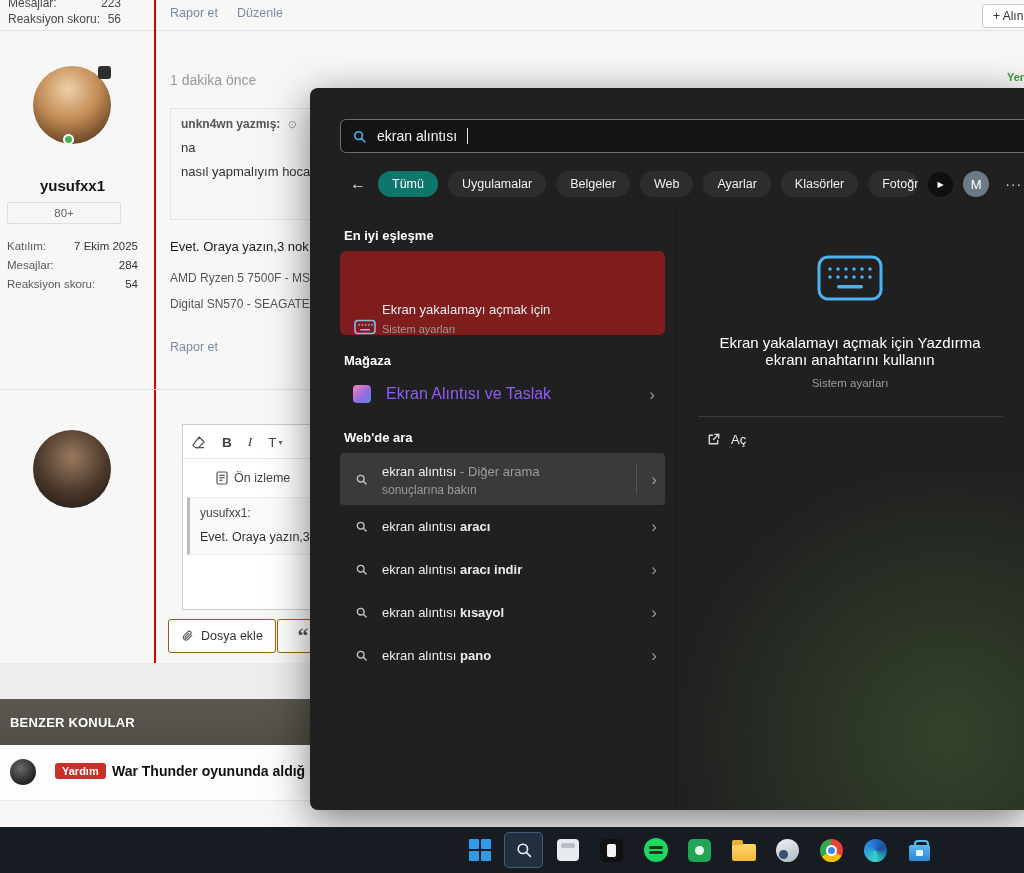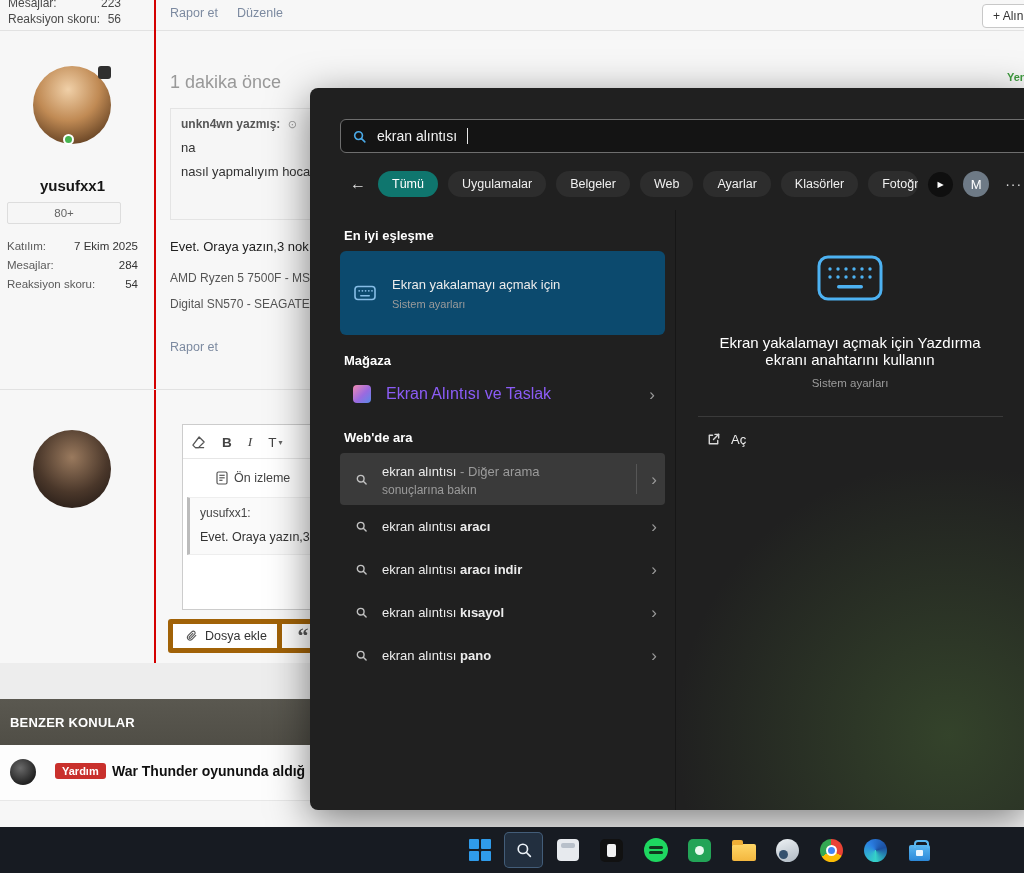--- a/index.html
+++ b/index.html
@@ -16,38 +16,38 @@
 .newbadge{font-size:11px;font-weight:bold;color:#3f9b3f;width:20px;overflow:hidden;white-space:nowrap;}
 .avatar{width:78px;height:78px;border-radius:50%;}
 .av1{background:radial-gradient(circle at 45% 30%,#f0d0a8 0%,#c08a54 45%,#6a4626 80%,#3a2614 100%);}
 .av2{background:radial-gradient(circle at 50% 35%,#9a7a5e 0%,#4a372a 55%,#191210 100%);}
 .dot{position:absolute;left:30px;bottom:-1px;width:11px;height:11px;border-radius:50%;background:#46b450;border:2px solid #fff;}
 .miniB{position:absolute;right:0;top:0;width:13px;height:13px;border-radius:3px;background:#2f2f2f;}
 .uname{text-align:center;font-weight:bold;font-size:15px;color:#151515;}
 .banner{height:22px;border:1px solid #ddd;background:#f6f6f6;color:#666;font-size:11.5px;display:flex;align-items:center;justify-content:center;border-radius:2px;}
 .inforow{display:flex;justify-content:space-between;font-size:11.5px;color:#5a5a5a;}
 .inforow .v{color:#333;}
-.time{font-size:18px;color:#999;}
+.time{font-size:14px;color:#999;}
 .qblock{background:#f6f6f6;border:1px solid #e4e4e4;padding:8px 10px;}
 .qhead{font-size:12px;font-weight:bold;color:#555;}
 .qexp{color:#999;font-weight:normal;margin-left:4px;font-size:11px;cursor:pointer;}
 .qline{font-size:13px;color:#333;margin-top:9px;}
 .pbody{font-size:13px;color:#222;}
 .sig{font-size:12px;color:#555;}
 .editor{background:#fff;border:1px solid #ccc;}
 .etoolbar{display:flex;align-items:center;gap:16px;padding:9px 10px 8px 8px;border-bottom:1px solid #e6e6e6;color:#444;}
 .tbtn{font-size:13.5px;display:flex;align-items:center;gap:2px;cursor:pointer;color:#444;}
 .tbtn.b{font-weight:bold;}
 .tbtn.i{font-style:italic;font-family:"Liberation Serif",serif;}
 .caret{font-size:8px;color:#666;}
 .eprev{display:flex;align-items:center;gap:6px;margin:12px 0 0 33px;font-size:12.5px;color:#444;cursor:pointer;}
 .equote{margin:12px 0 0 4px;border-left:3px solid #bbb;background:#fafafa;border-top:1px solid #eee;border-bottom:1px solid #eee;padding:8px 10px 10px;width:288px;}
 .eqa{font-size:12px;color:#444;}
 .eqt{font-size:12.5px;color:#333;margin-top:10px;}
-.filebtn{height:34px;padding:0 12px;display:flex;align-items:center;gap:7px;background:#fff;border:5px solid #a16207;border-radius:3px;font-size:12.5px;color:#333;font-family:inherit;cursor:pointer;}
+.filebtn{height:34px;padding:0 12px;display:flex;align-items:center;gap:7px;background:#fff;border:1px solid #a16207;border-radius:3px;font-size:12.5px;color:#333;font-family:inherit;cursor:pointer;}
 .qm{font-family:"Liberation Serif",serif;font-size:22px;line-height:12px;color:#555;font-weight:bold;}
 .grayband{background:#ededed;}
 .simbar{background:linear-gradient(#5a5850,#504e46);color:#fff;font-weight:bold;font-size:13px;display:flex;align-items:center;padding-left:10px;letter-spacing:.2px;}
 .simrow{background:#fdfdfd;border-bottom:1px solid #e8e8e8;}
 .simav{width:26px;height:26px;border-radius:50%;background:radial-gradient(circle at 40% 35%,#6a6a6a,#222 70%);}
 .simbadge{background:#c9302c;color:#fff;font-size:11px;font-weight:bold;padding:2px 7px;border-radius:3px;}
 .simtitle{font-size:14px;font-weight:bold;color:#101010;width:420px;white-space:nowrap;overflow:hidden;}
 
 
 .overlay{position:absolute;left:310px;top:88px;width:716px;height:722px;background:#202020;border-radius:8px 0 0 8px;box-shadow:0 10px 40px rgba(0,0,0,.5);z-index:5;overflow:hidden;}
@@ -61,21 +61,21 @@
 .tabs{position:absolute;left:40px;top:83px;right:16px;display:flex;align-items:center;gap:10px;}
 .backar{color:#e0e0e0;font-size:16px;margin-right:2px;cursor:pointer;}
 .pill{background:#2d2d2d;color:#f0f0f0;font-size:12.5px;padding:6px 14px;border-radius:15px;white-space:nowrap;cursor:pointer;flex:none;}
 .pill.sel{background:#0f766e;color:#fff;}
 .pill.clip{max-width:50px;overflow:hidden;padding-right:0;}
 .playbtn{width:25px;height:25px;border-radius:50%;background:#0f0f0f;color:#fff;font-size:8px;display:flex;align-items:center;justify-content:center;cursor:pointer;flex:none;}
 .mavatar{width:26px;height:26px;border-radius:50%;background:#6e7a86;color:#fff;font-size:13px;display:flex;align-items:center;justify-content:center;margin-left:auto;cursor:pointer;flex:none;}
 .moredots{color:#ddd;font-size:14px;letter-spacing:1px;margin-left:6px;cursor:pointer;}
 .leftpanel{position:absolute;left:30px;top:122px;width:325px;}
 .shead{font-size:13px;font-weight:bold;color:#fff;margin:18px 4px 8px;}
-.bestcard{height:84px;background:#0c4a6e;border-radius:6px;display:flex;align-items:center;gap:16px;padding:0 14px;cursor:pointer;}
+.bestcard{height:84px;background:#7f1d1d;border-radius:6px;display:flex;align-items:flex-end;gap:6px;padding:0 14px;cursor:pointer;}
 .bl{font-size:13px;color:#ececec;line-height:18px;}
 .bsub{font-size:11px;color:#9b9b9b;margin-top:4px;}
 .srow{height:36px;display:flex;align-items:center;gap:15px;padding:0 10px 0 13px;cursor:pointer;border-radius:4px;}
 .storeicon{width:18px;height:18px;border-radius:4px;background:linear-gradient(135deg,#f08bb2 0%,#9a6ae0 55%,#5a8ae8 100%);flex:none;}
 .srlabel{flex:1;font-size:16px;color:#8b5cf6;}
 .chev{color:#9a9a9a;font-size:17px;line-height:1;cursor:pointer;}
 .webmain{height:52px;background:#3a3a3a;border-radius:4px;display:flex;align-items:center;gap:14px;padding:0 8px 0 15px;margin-top:8px;cursor:pointer;}
 .wtext{flex:1;}
 .wq{font-size:13px;color:#ececec;}
 .wsuf{font-size:13px;color:#9b9b9b;}

